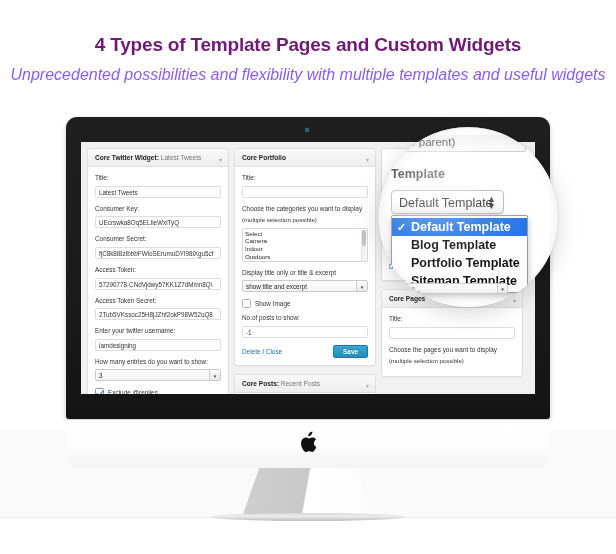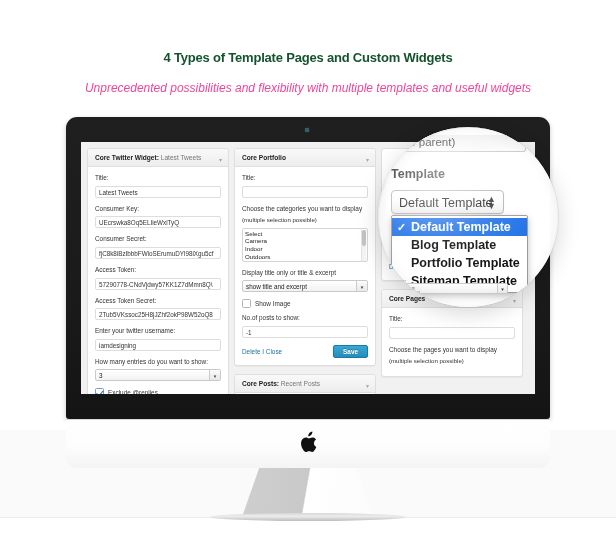--- a/index.html
+++ b/index.html
@@ -7,26 +7,26 @@
     width: 616px; height: 554px;
     background: #ffffff;
     font-family: "Liberation Sans", sans-serif;
     overflow: hidden;
   }
   .page { position: relative; width: 616px; height: 554px; background: #fff; }
 
   
   .header { position: absolute; left: 0; top: 34px; width: 616px; text-align: center; }
   .header h1 {
-    margin: 16px; font-size: 13px; font-weight: bold; color: #14532d;
+    margin: 0; font-size: 19px; font-weight: bold; color: #701a75;
     letter-spacing: -0.2px; font-family: "Liberation Sans", sans-serif;
   }
   .header h2 {
-    margin: 10px 0 0 0; font-size: 12px; font-weight: normal; font-style: italic;
-    color: #ec4899; font-family: "Liberation Sans", sans-serif;
+    margin: 10px 0 0 0; font-size: 16px; font-weight: normal; font-style: italic;
+    color: #8b5cf6; font-family: "Liberation Sans", sans-serif;
   }
 
   
   .imac { position: absolute; left: 66px; top: 117px; width: 484px; height: 352px; }
   .imac-bezel {
     position: absolute; left: 0; top: 0; width: 484px; height: 302px;
     background: linear-gradient(180deg,#1f1f1f 0%,#1a1a1a 60%,#141414 100%);
     border-radius: 11px 11px 3px 3px;
     box-shadow: 0 2px 5px rgba(0,0,0,0.22);
   }

